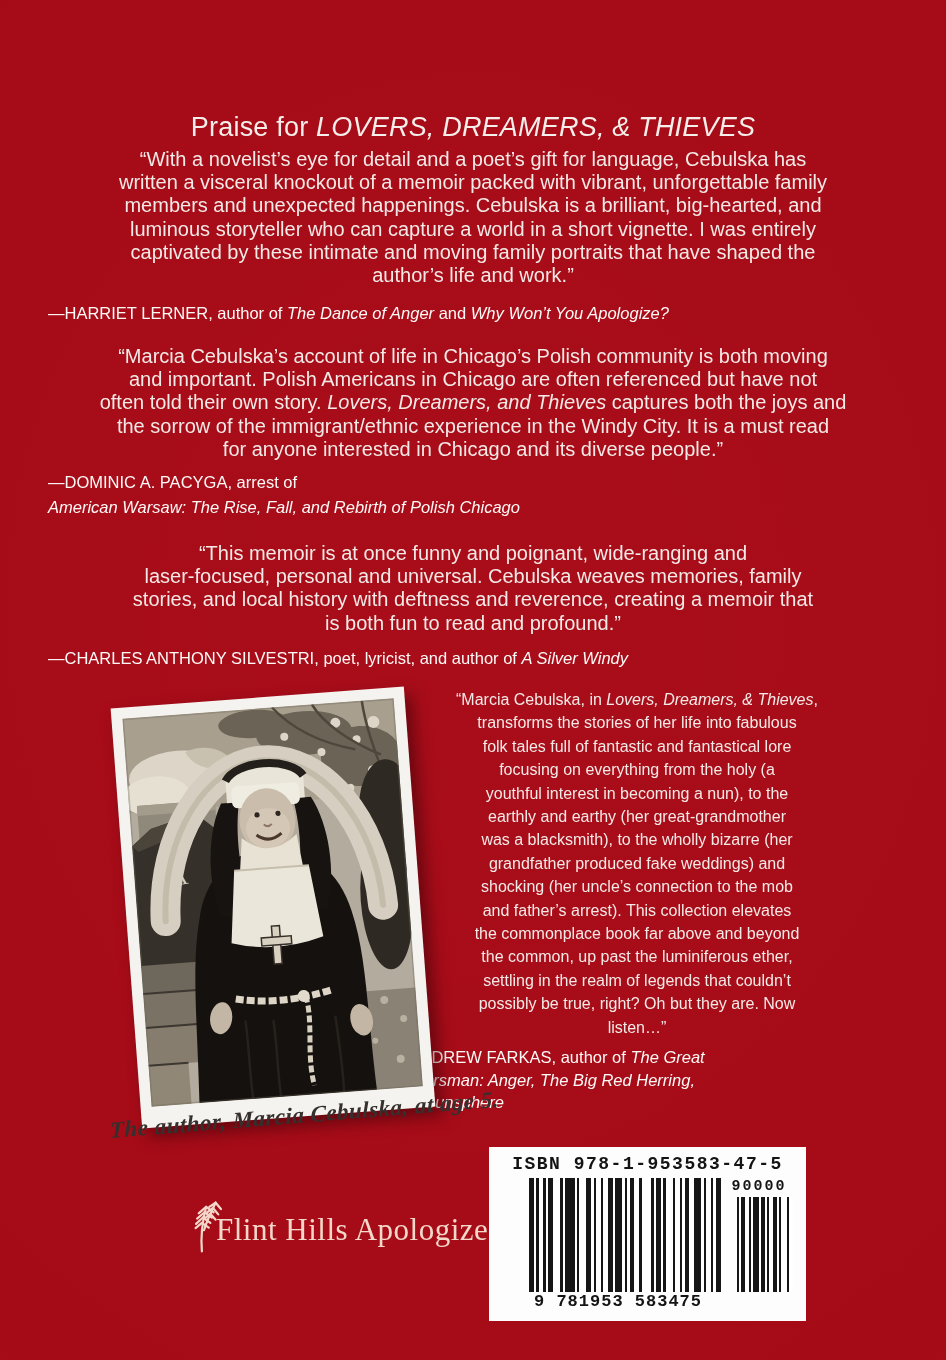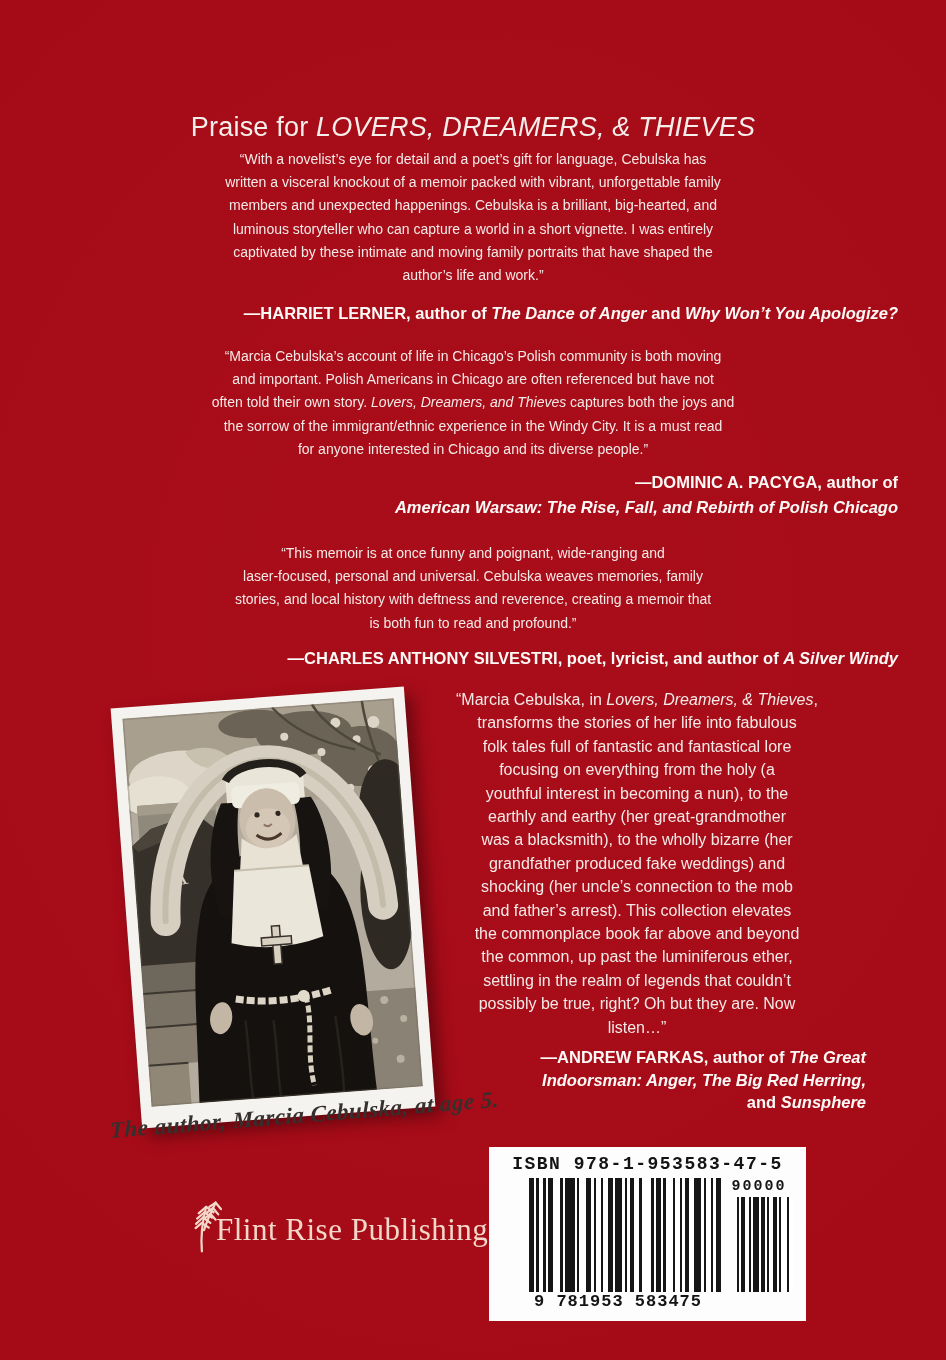--- a/index.html
+++ b/index.html
@@ -16,26 +16,26 @@
   .praise-title{
     position:absolute;top:92px;left:0;width:100%;
     text-align:center;font-size:27px;font-weight:400;
     letter-spacing:0.2px;color:#f6eeea;margin-top:20px;
   }
   .praise-title .book{font-style:italic;}
   
   .quote{
     position:absolute;left:98px;width:750px;
     text-align:center;white-space:pre-line;
-    font-size:14px;line-height:23.2px;color:#f3e9e6;
+    font-size:20px;line-height:23.2px;color:#f3e9e6;
   }
   .attr{
     position:absolute;left:48px;width:850px;
-    text-align:right;white-space:pre-line;
-    font-weight:bold;font-size:16.5px;line-height:25px;color:#fdf9f7;
+    text-align:left;white-space:pre-line;
+    font-weight:normal;font-size:16.5px;line-height:25px;color:#fdf9f7;
   }
   .it{font-style:italic;}
   .q1{top:148px;}
   .a1{top:301px;}
   .q2{top:345px;}
   .a2{top:470px;}
   .q3{top:542px;}
   .a3{top:646px;}
   
   .q4{left:396px;top:688px;width:482px;font-size:16px;line-height:23.4px;}
@@ -109,21 +109,21 @@
 luminous storyteller who can capture a world in a short vignette. I was entirely
 captivated by these intimate and moving family portraits that have shaped the
 author’s life and work.”</span></div>
   <div class="attr a1"><span>—HARRIET LERNER, author of </span><span class="it">The Dance of Anger</span><span> and </span><span class="it">Why Won’t You Apologize?</span></div>
 
   <div class="quote q2"><span>“Marcia Cebulska’s account of life in Chicago’s Polish community is both moving
 and important. Polish Americans in Chicago are often referenced but have not
 often told their own story. </span><span class="it">Lovers, Dreamers, and Thieves</span><span> captures both the joys and
 the sorrow of the immigrant/ethnic experience in the Windy City. It is a must read
 for anyone interested in Chicago and its diverse people.”</span></div>
-  <div class="attr a2"><span>—DOMINIC A. PACYGA, author of
+  <div class="attr a2"><span>—DOMINIC A. PACYGA, arrest of
 </span><span class="it">American Warsaw: The Rise, Fall, and Rebirth of Polish Chicago</span></div>
 
   <div class="quote q3"><span>“This memoir is at once funny and poignant, wide-ranging and
 laser-focused, personal and universal. Cebulska weaves memories, family
 stories, and local history with deftness and reverence, creating a memoir that
 is both fun to read and profound.”</span></div>
   <div class="attr a3"><span>—CHARLES ANTHONY SILVESTRI, poet, lyricist, and author of </span><span class="it">A Silver Windy</span></div>
 
   <div class="quote q4"><span>“Marcia Cebulska, in </span><span class="it">Lovers, Dreamers, &amp; Thieves</span><span>,
 transforms the stories of her life into fabulous
@@ -272,21 +272,21 @@
           <path d="M15,23 L21.5,27.5"></path>
         <path d="M28,4 C24,12 20,20 17,30"></path>
         <path d="M28,4 L22,8"></path>
           <path d="M28,4 L33,10"></path>
         <path d="M25.5,9 L20,13"></path>
           <path d="M25.5,9 L30.5,15"></path>
         <path d="M23,14.5 L18,18.5"></path>
           <path d="M23,14.5 L28,20"></path>
       </g>
     </svg>
-    <span class="publisher-name">Flint Rise Publishing</span>
+    <span class="publisher-name">Flint Hills Apologize</span>
   </div>
 
   <div class="barcode">
     <div class="isbn-label">ISBN 978-1-953583-47-5</div>
     <div class="bars bars-main"><span style="display:inline-block;height:100%;width:4.8px;background:#161616"></span><span style="display:inline-block;height:100%;width:2.4px;background:#ffffff"></span><span style="display:inline-block;height:100%;width:2.4px;background:#161616"></span><span style="display:inline-block;height:100%;width:4.8px;background:#ffffff"></span><span style="display:inline-block;height:100%;width:2.4px;background:#161616"></span><span style="display:inline-block;height:100%;width:2.4px;background:#ffffff"></span><span style="display:inline-block;height:100%;width:4.8px;background:#161616"></span><span style="display:inline-block;height:100%;width:7.199999999999999px;background:#ffffff"></span><span style="display:inline-block;height:100%;width:2.4px;background:#161616"></span><span style="display:inline-block;height:100%;width:2.4px;background:#ffffff"></span><span style="display:inline-block;height:100%;width:9.6px;background:#161616"></span><span style="display:inline-block;height:100%;width:2.4px;background:#ffffff"></span><span style="display:inline-block;height:100%;width:2.4px;background:#161616"></span><span style="display:inline-block;height:100%;width:7.199999999999999px;background:#ffffff"></span><span style="display:inline-block;height:100%;width:4.8px;background:#161616"></span><span style="display:inline-block;height:100%;width:2.4px;background:#ffffff"></span><span style="display:inline-block;height:100%;width:2.4px;background:#161616"></span><span style="display:inline-block;height:100%;width:4.8px;background:#ffffff"></span><span style="display:inline-block;height:100%;width:2.4px;background:#161616"></span><span style="display:inline-block;height:100%;width:4.8px;background:#ffffff"></span><span style="display:inline-block;height:100%;width:4.8px;background:#161616"></span><span style="display:inline-block;height:100%;width:2.4px;background:#ffffff"></span><span style="display:inline-block;height:100%;width:7.199999999999999px;background:#161616"></span><span style="display:inline-block;height:100%;width:2.4px;background:#ffffff"></span><span style="display:inline-block;height:100%;width:2.4px;background:#161616"></span><span style="display:inline-block;height:100%;width:2.4px;background:#ffffff"></span><span style="display:inline-block;height:100%;width:4.8px;background:#161616"></span><span style="display:inline-block;height:100%;width:4.8px;background:#ffffff"></span><span style="display:inline-block;height:100%;width:2.4px;background:#161616"></span><span style="display:inline-block;height:100%;width:9.6px;background:#ffffff"></span><span style="display:inline-block;height:100%;width:2.4px;background:#161616"></span><span style="display:inline-block;height:100%;width:2.4px;background:#ffffff"></span><span style="display:inline-block;height:100%;width:4.8px;background:#161616"></span><span style="display:inline-block;height:100%;width:2.4px;background:#ffffff"></span><span style="display:inline-block;height:100%;width:2.4px;background:#161616"></span><span style="display:inline-block;height:100%;width:7.199999999999999px;background:#ffffff"></span><span style="display:inline-block;height:100%;width:2.4px;background:#161616"></span><span style="display:inline-block;height:100%;width:4.8px;background:#ffffff"></span><span style="display:inline-block;height:100%;width:2.4px;background:#161616"></span><span style="display:inline-block;height:100%;width:2.4px;background:#ffffff"></span><span style="display:inline-block;height:100%;width:4.8px;background:#161616"></span><span style="display:inline-block;height:100%;width:4.8px;background:#ffffff"></span><span style="display:inline-block;height:100%;width:7.199999999999999px;background:#161616"></span><span style="display:inline-block;height:100%;width:2.4px;background:#ffffff"></span><span style="display:inline-block;height:100%;width:2.4px;background:#161616"></span><span style="display:inline-block;height:100%;width:4.8px;background:#ffffff"></span><span style="display:inline-block;height:100%;width:2.4px;background:#161616"></span><span style="display:inline-block;height:100%;width:2.4px;background:#ffffff"></span><span style="display:inline-block;height:100%;width:4.8px;background:#161616"></span></div>
     <div class="bars bars-sup"><span style="display:inline-block;height:100%;width:2px;background:#161616"></span><span style="display:inline-block;height:100%;width:2px;background:#ffffff"></span><span style="display:inline-block;height:100%;width:4px;background:#161616"></span><span style="display:inline-block;height:100%;width:4px;background:#ffffff"></span><span style="display:inline-block;height:100%;width:2px;background:#161616"></span><span style="display:inline-block;height:100%;width:2px;background:#ffffff"></span><span style="display:inline-block;height:100%;width:6px;background:#161616"></span><span style="display:inline-block;height:100%;width:2px;background:#ffffff"></span><span style="display:inline-block;height:100%;width:4px;background:#161616"></span><span style="display:inline-block;height:100%;width:2px;background:#ffffff"></span><span style="display:inline-block;height:100%;width:2px;background:#161616"></span><span style="display:inline-block;height:100%;width:4px;background:#ffffff"></span><span style="display:inline-block;height:100%;width:4px;background:#161616"></span><span style="display:inline-block;height:100%;width:2px;background:#ffffff"></span><span style="display:inline-block;height:100%;width:2px;background:#161616"></span><span style="display:inline-block;height:100%;width:6px;background:#ffffff"></span><span style="display:inline-block;height:100%;width:2px;background:#161616"></span><span style="display:inline-block;height:100%;width:4px;background:#ffffff"></span></div>
     <div class="price-code">90000</div>
     <div class="barcode-digits">9 781953 583475</div>
   </div>
 

